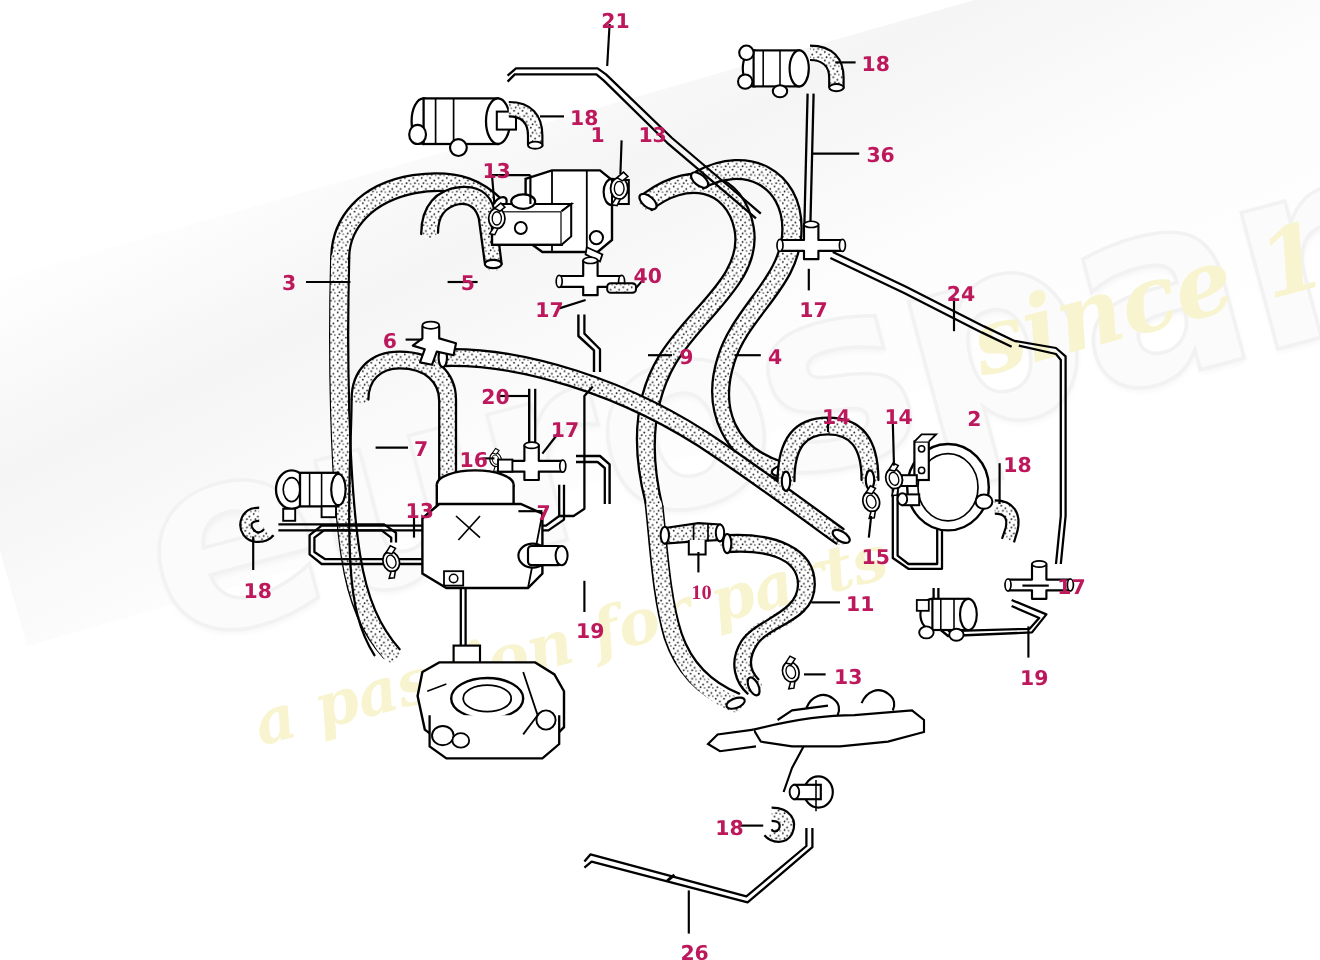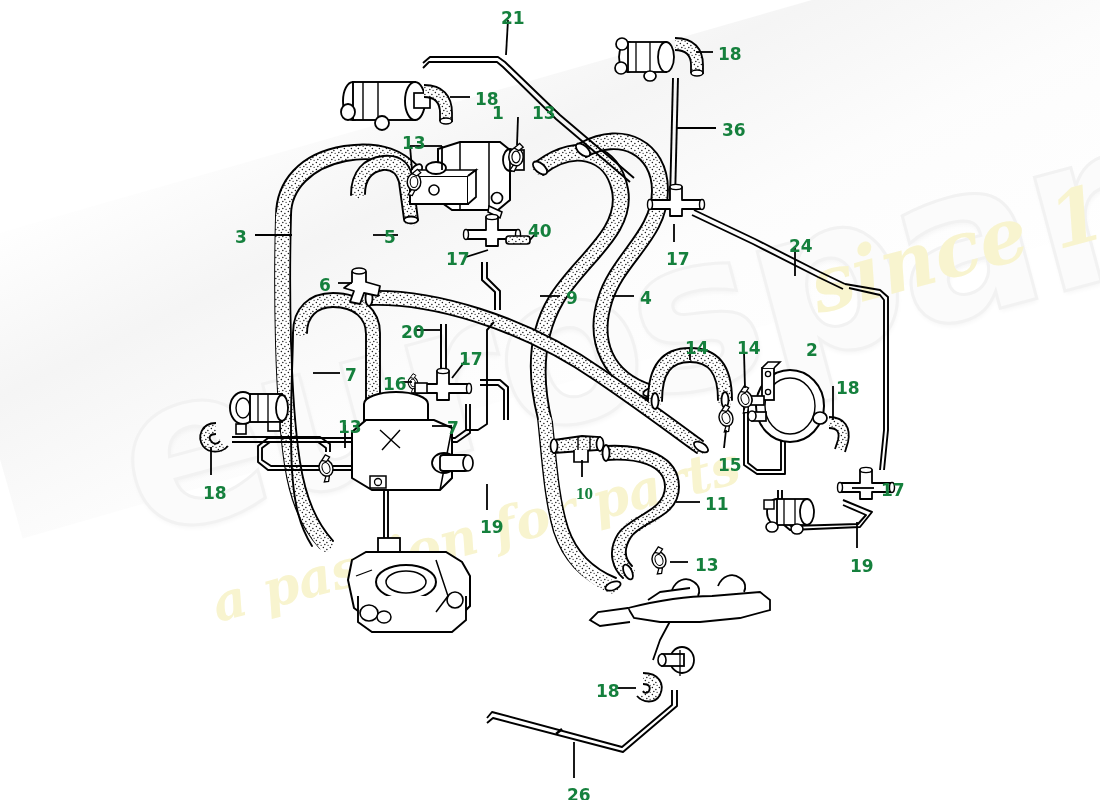--- a/index.html
+++ b/index.html
@@ -66,21 +66,21 @@
     transform:rotate(-16deg);
     transform-origin:left top;
   }
   
   svg#art{position:absolute;left:0;top:0;width:1100px;height:800px;}
   .lbl{
     position:absolute;
     font-family:"DejaVu Sans", sans-serif;
     font-size:17px;
     font-weight:bold;
-    color:#15803d;
+    color:#be185d;
     white-space:nowrap;
     user-select:none;
   }
 </style>
 </head>
 <body>
 
 <div id="stage">
 
   <div class="wm-layer">

